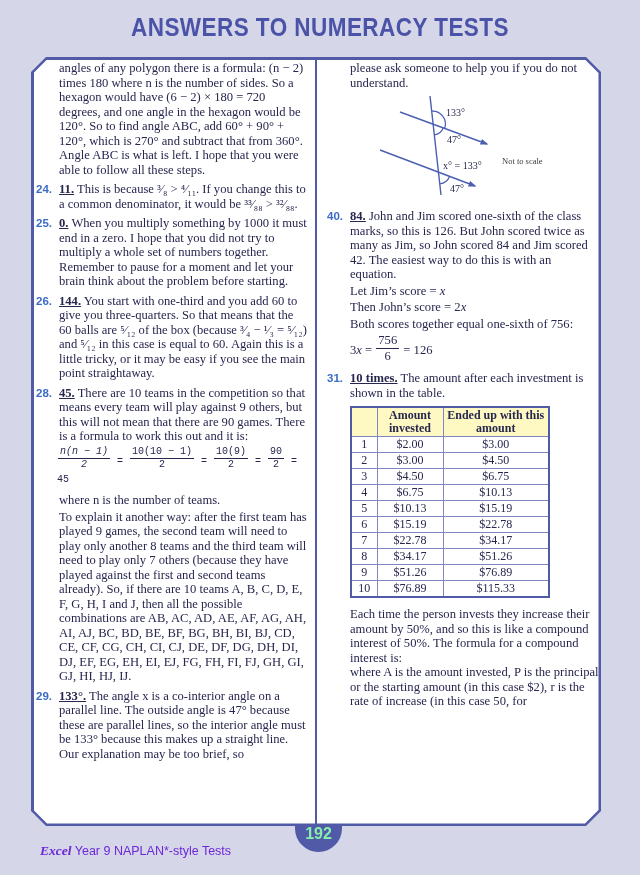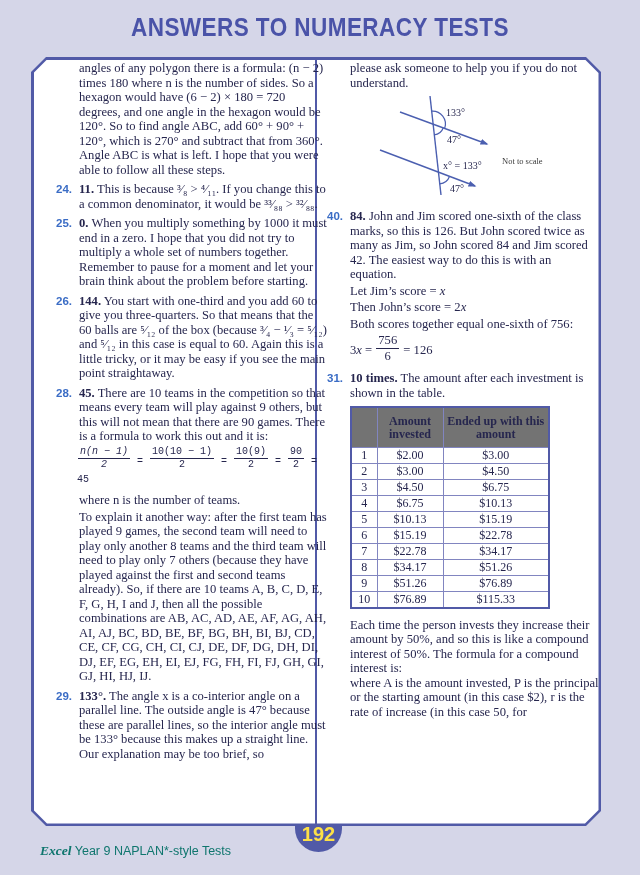--- a/index.html
+++ b/index.html
@@ -24,59 +24,59 @@
     background:#515aa7;
     clip-path:polygon(15px 0, calc(100% - 15px) 0, 100% 15px, 100% calc(100% - 15px), calc(100% - 15px) 100%, 15px 100%, 0 calc(100% - 15px), 0 15px);
   }
   .box-inner {
     position:absolute; left:2.5px; top:2.5px; width:565px; height:764px;
     background:#ffffff;
     clip-path:polygon(13.5px 0, calc(100% - 13.5px) 0, 100% 13.5px, 100% calc(100% - 13.5px), calc(100% - 13.5px) 100%, 13.5px 100%, 0 calc(100% - 13.5px), 0 13.5px);
   }
   .divider { position:absolute; left:284px; top:0; width:2px; height:100%; background:#515aa7; }
   .col { position:absolute; top:61px; width:272px; font-size:12.6px; line-height:14.5px; }
-  .col-left { left:56px; }
+  .col-left { left:36px; }
   .col-right { left:327px; }
   .para { margin-left:23px; }
   .item { position:relative; padding-left:23px; margin-top:5px; }
   .qnum {
     position:absolute; left:0; top:0;
     font-family:"Liberation Sans","DejaVu Sans",sans-serif;
     font-weight:bold; font-size:11.5px; color:#3a6cc5;
   }
-  .ans { font-weight:bold; }
+  .ans { font-weight:bold;text-decoration:underline; }
   .sub { margin-top:2px; }
   .eq-line { white-space:pre-wrap; margin-top:2px; }
   .eq-display { white-space:pre-wrap; margin:5px 0 6px; }
   .eq-q28 { font-size:10px; margin-left:-2px;font-family:Liberation Mono, monospace; }
   .frac { display:inline-block; vertical-align:middle; text-align:center; margin:0 1px; transform:translateY(-2px); }
   .frac .fnum { display:block; line-height:1.05; padding:0 2px 1px; border-bottom:1.2px solid currentColor; }
   .frac .fden { display:block; line-height:1.05; padding-top:1px; }
   .bigp { display:inline-block; font-size:30px; font-weight:400; vertical-align:middle; line-height:0; position:relative; top:-2px; }
   .eqsup { font-style:italic; font-size:10px; position:relative; top:-11px; }
   .diagram { position:relative; height:114px; }
   .diagram svg { position:absolute; left:0; top:0; }
   table.inv {
     border-collapse:collapse;
     margin:6px 0 9px 0;
     font-size:12px; line-height:13px;
     border:2px solid #515aa7;
   }
   table.inv th, table.inv td { border:1px solid #8185c0; text-align:center; padding:1px 3px; }
-  table.inv th { background:#737373; font-weight:bold; height:40px; }
+  table.inv th { background:#fef9c3; font-weight:bold; height:29px; }
   table.inv td { height:16px; }
   .c1 { width:26px; } .c2 { width:66px; } .c3 { width:106px; }
   .page-badge {
     position:absolute; left:295px; top:824px; width:47px; height:28px;
     background:#515aa7; border-radius:0 0 26px 26px;
-    color:#fde047; text-align:center;
+    color:#86efac; text-align:center;
     font-family:"Liberation Sans","DejaVu Sans",sans-serif;
-    font-weight:bold; font-size:20px; line-height:20px;
-  }
-  .footer { position:absolute; left:40px; top:843px; font-size:13px; color:#0f766e; }
+    font-weight:bold; font-size:16px; line-height:20px;
+  }
+  .footer { position:absolute; left:40px; top:843px; font-size:13px; color:#6d28d9; }
   .footer .brand { font-family:"Liberation Serif","DejaVu Serif",serif; font-weight:bold; font-style:italic; font-size:13.5px; }
   .footer .rest { font-family:"Liberation Sans","DejaVu Sans",sans-serif; font-size:12.5px; }
   svg text { font-family:"Liberation Serif","DejaVu Serif",serif; }
 </style>
 </head>
 <body>
 
 <div class="page-title">ANSWERS TO NUMERACY TESTS</div>
 
 <div class="box-outer">

